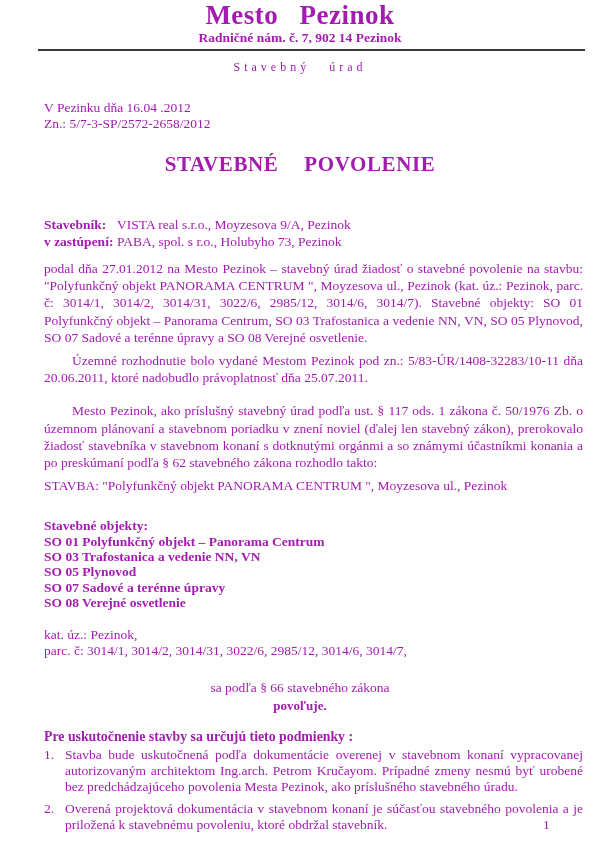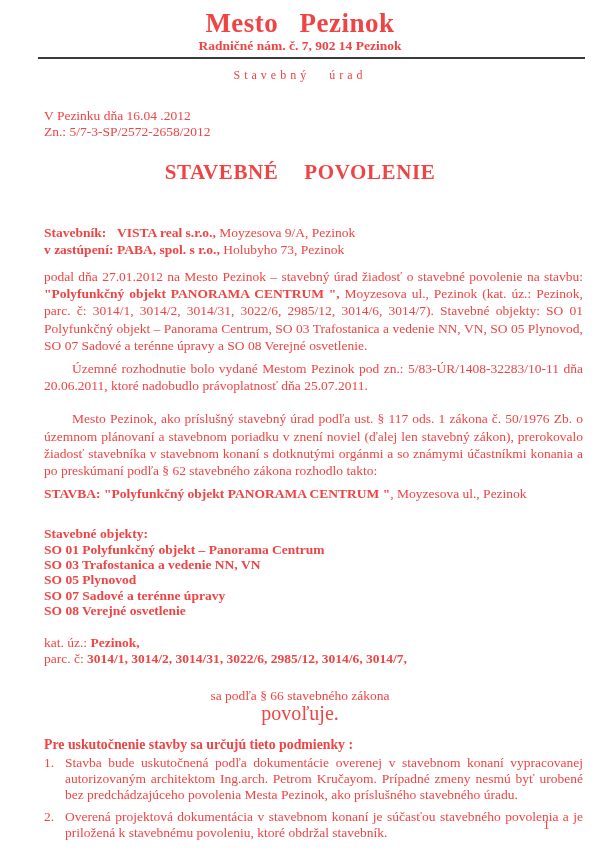--- a/index.html
+++ b/index.html
@@ -1,23 +1,22 @@
 <!DOCTYPE html>
 <html lang="sk"><head>
 <meta charset="utf-8">
 <style>
   * { margin:0; padding:0; box-sizing:border-box; }
   html,body { background:#fff; }
   .page {
     position:relative;
     width:600px; height:850px;
-    background:#fff; color:#ef4444;
+    background:#fff; color:#a21caf;
     font-family:"Liberation Serif", serif;
     font-size:13.5px;
-    padding-top:8px;
     overflow:hidden;
   }
   .center { text-align:center; }
   .bt { margin-left:44px; margin-right:17px; }
 
   .city {
     font-size:27px; font-weight:bold; line-height:30px;
     word-spacing:14px; letter-spacing:0.5px;
   }
   .address { font-size:13.5px; font-weight:bold; line-height:16px; }
@@ -27,32 +26,32 @@
     letter-spacing:4px; word-spacing:12px; margin-top:8px;
   }
   .meta { margin-top:25px; line-height:15.5px; }
   .doc-title {
     margin-top:21px; font-size:21px; font-weight:bold; line-height:24px;
     word-spacing:20px; letter-spacing:0.6px;
   }
   .parties { margin-top:40px; line-height:17px; }
   .party-row { display:flex; }
   .party-label { font-weight:bold; width:73px; flex:none; }
-  .b { font-weight:bold;margin-top:37px; }
+  .b { font-weight:normal;margin-top:37px; }
   .para { text-align:justify; line-height:17.2px; }
   .p1 { margin-top:10px; }
   .p2 { margin-top:6px; }
   .p3 { margin-top:16px; }
   .indent { text-indent:28px; }
   .stavba { margin-top:6px; line-height:17px; }
   .objects { margin-top:24px; font-weight:bold; line-height:15.4px; }
   .cadastre { margin-top:16px; line-height:16px; }
   .decision { margin-top:20px; }
   .decision-1 { line-height:17px; }
-  .decision-2 { font-size:20px; font-weight:normal; line-height:19px;text-align:center; }
+  .decision-2 { font-size:13px; font-weight:bold; line-height:19px;text-align:center; }
   .cond-heading { margin-top:14px; font-weight:bold; font-size:13.8px; line-height:16px; }
   .cond-item { display:flex; margin-top:2px; }
   .cond-item + .cond-item { margin-top:5px; }
   .cond-num { width:21px; flex:none; line-height:16.4px; }
   .cond-text { flex:1; text-align:justify; line-height:16.4px; }
   .page-number { position:absolute; left:543px; top:817px; line-height:16px; }
 </style>
 </head>
 <body>
 

